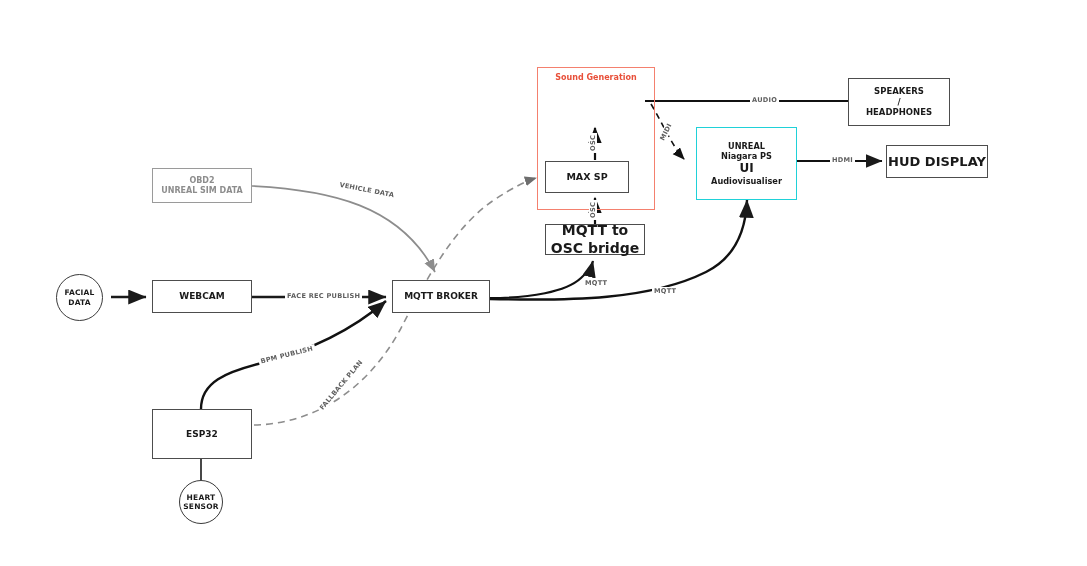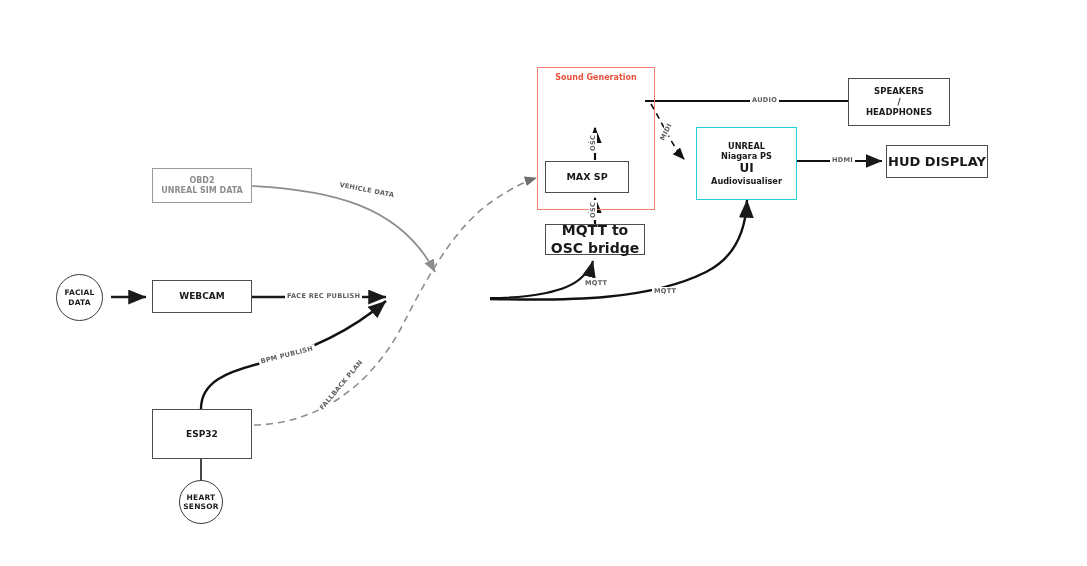--- a/index.html
+++ b/index.html
@@ -92,20 +92,23 @@
 
   <div class="node rect" style="left:152px;top:409px;width:100px;height:50px;">
     <span class="lbl-strong" style="font-size:9px;">ESP32</span>
   </div>
 
   <div class="node circ" style="left:179px;top:480px;width:44px;height:44px;">
     <span class="lbl-small">HEART</span>
     <span class="lbl-small">SENSOR</span>
   </div>
 
+  <div class="node rect" style="left:392px;top:280px;width:98px;height:33px;">
+    <span class="lbl-strong" style="font-size:9px;">MQTT BROKER</span>
+  </div>
 
   <div class="node rect" style="left:545px;top:224px;width:100px;height:31px;">
     <span class="lbl-strong" style="font-size:14px;text-align:center;">MQTT to OSC bridge</span>
   </div>
 
   <div class="node rect" style="left:545px;top:161px;width:84px;height:32px;">
     <span class="lbl-strong" style="font-size:9.5px;">MAX SP</span>
   </div>
 
 

